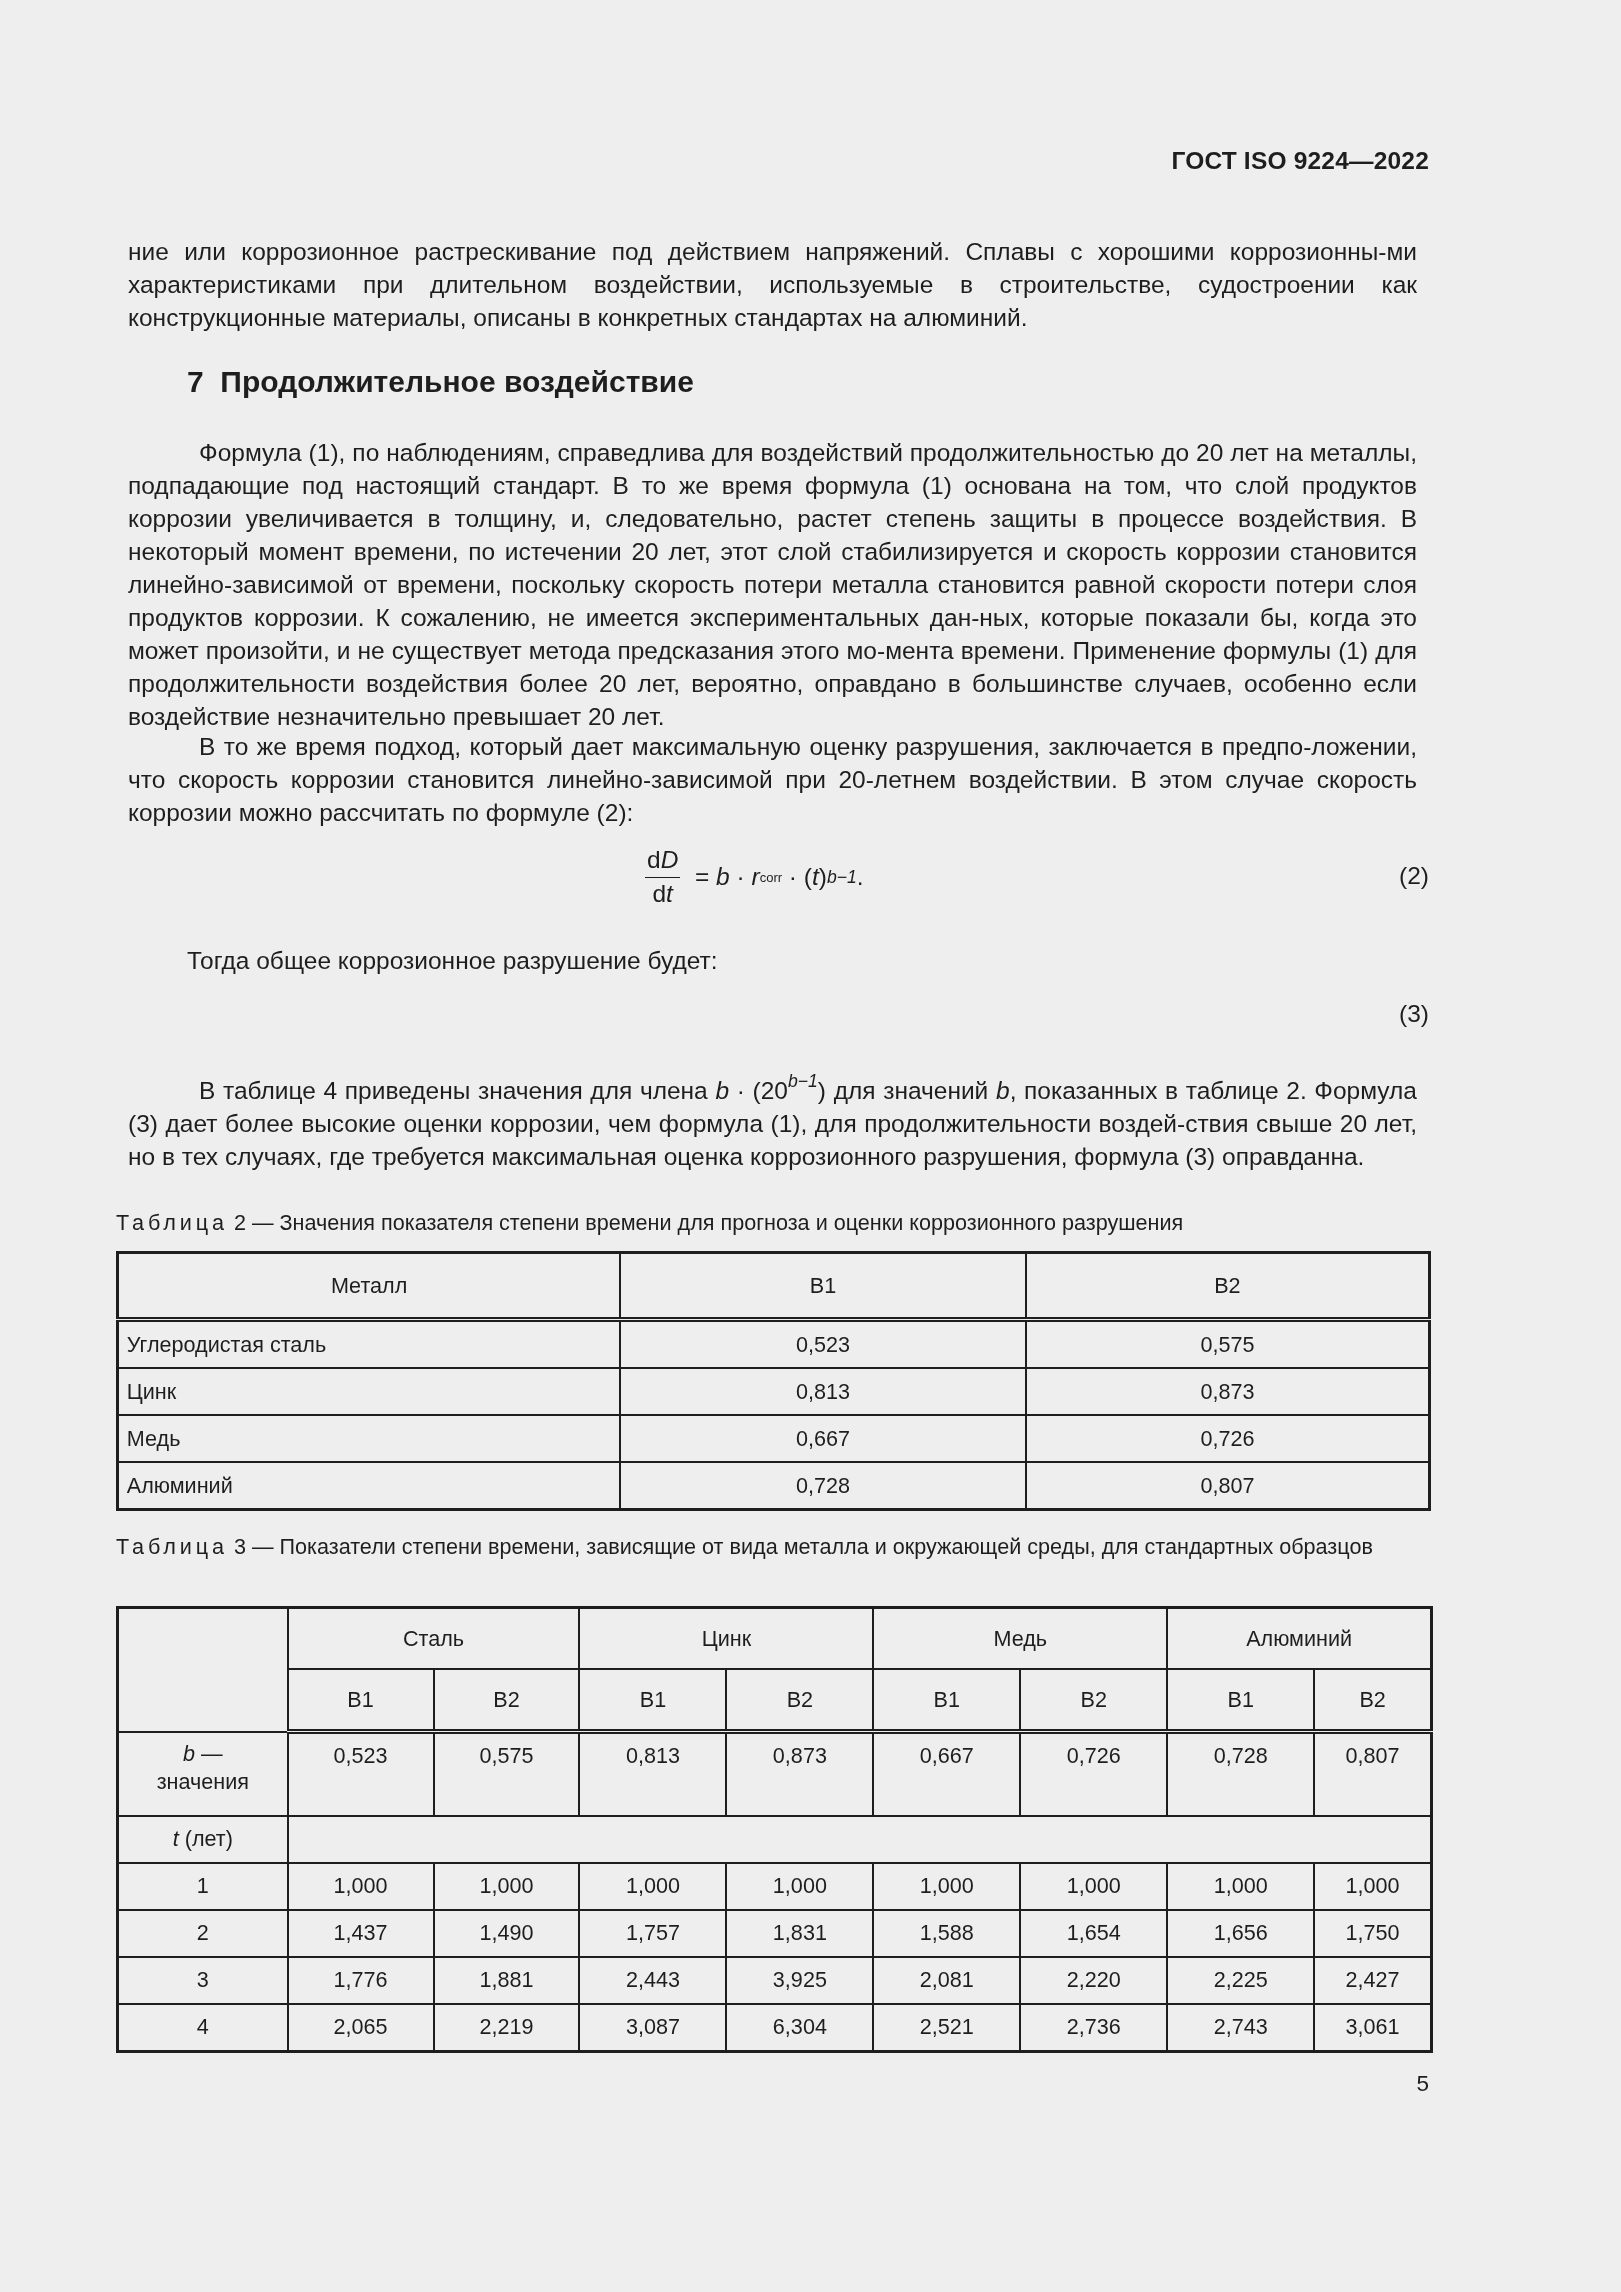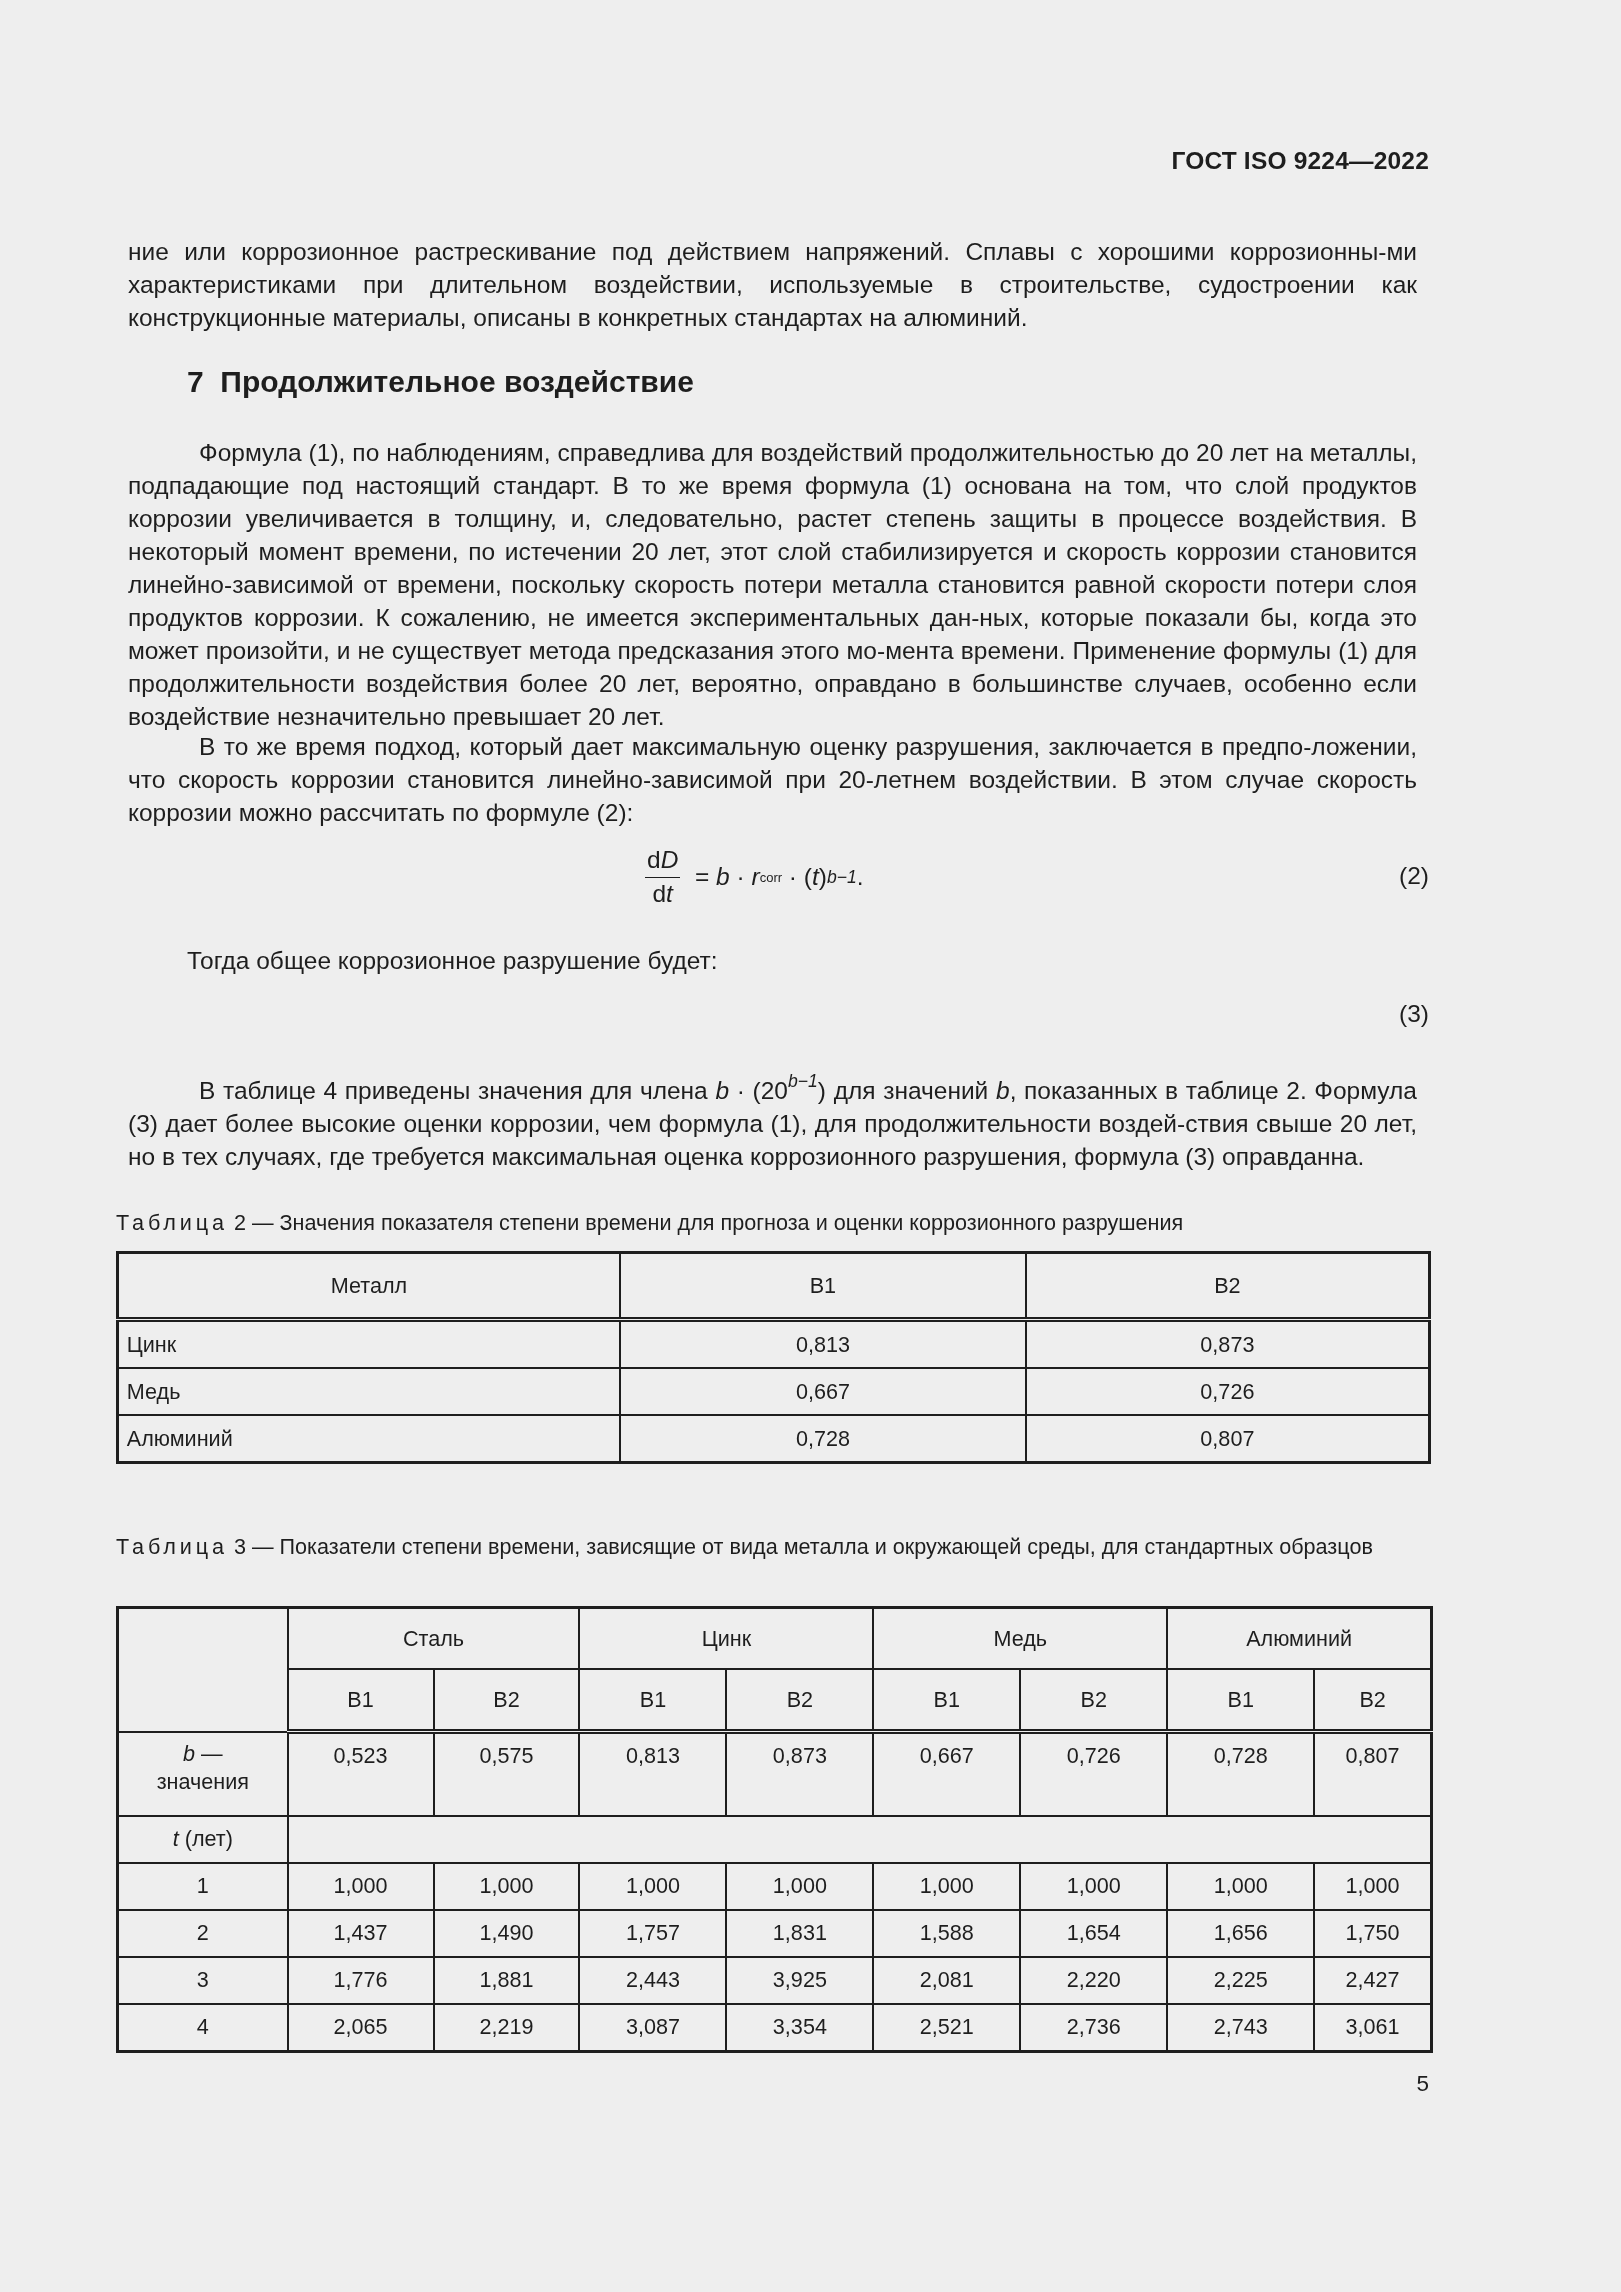--- a/index.html
+++ b/index.html
@@ -147,20 +147,25 @@
       </colgroup>
     <thead>
       <tr>
         <th>Металл</th>
         <th>B1</th>
         <th>B2</th>
       </tr>
     </thead>
     <tbody>
       <tr>
+        <td class="name">Углеродистая сталь</td>
+        <td>0,523</td>
+        <td>0,575</td>
+      </tr>
+      <tr>
         <td class="name">Цинк</td>
         <td>0,813</td>
         <td>0,873</td>
       </tr>
       <tr>
         <td class="name">Медь</td>
         <td>0,667</td>
         <td>0,726</td>
       </tr>
       <tr>
@@ -253,21 +258,21 @@
         <td>2,081</td>
         <td>2,220</td>
         <td>2,225</td>
         <td>2,427</td>
       </tr>
       <tr>
         <td>4</td>
         <td>2,065</td>
         <td>2,219</td>
         <td>3,087</td>
-        <td>3,354</td>
+        <td>6,304</td>
         <td>2,521</td>
         <td>2,736</td>
         <td>2,743</td>
         <td>3,061</td>
       </tr>
     </tbody>
   </table>
 
   <div class="page-num">5</div>
 </div>

